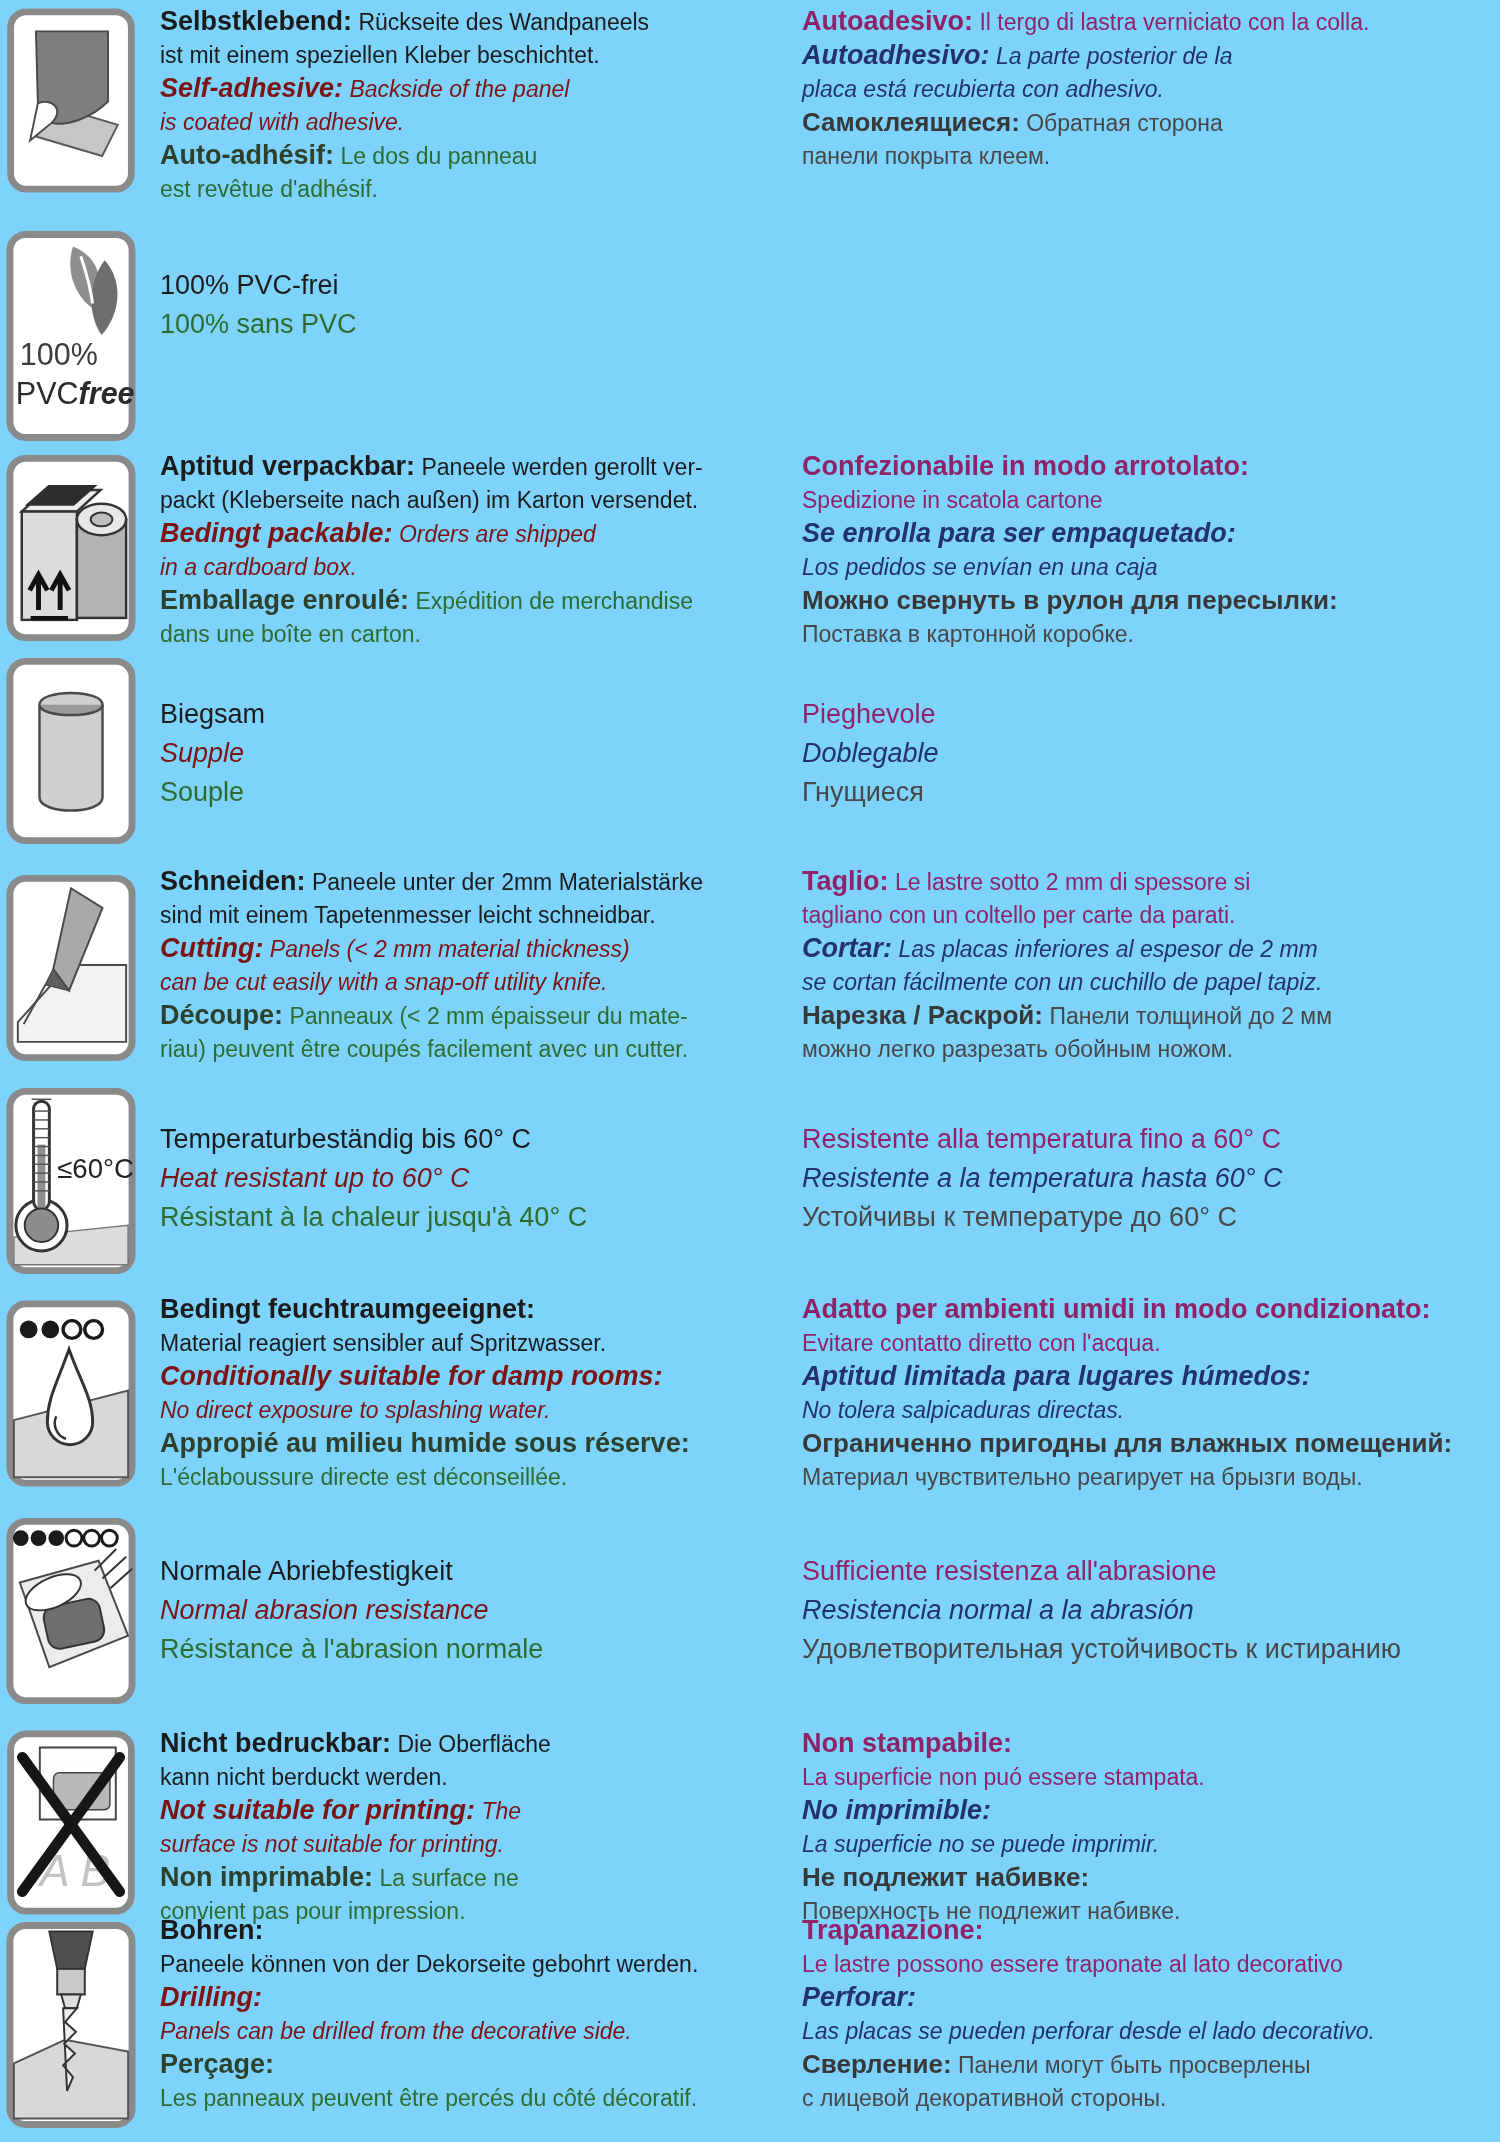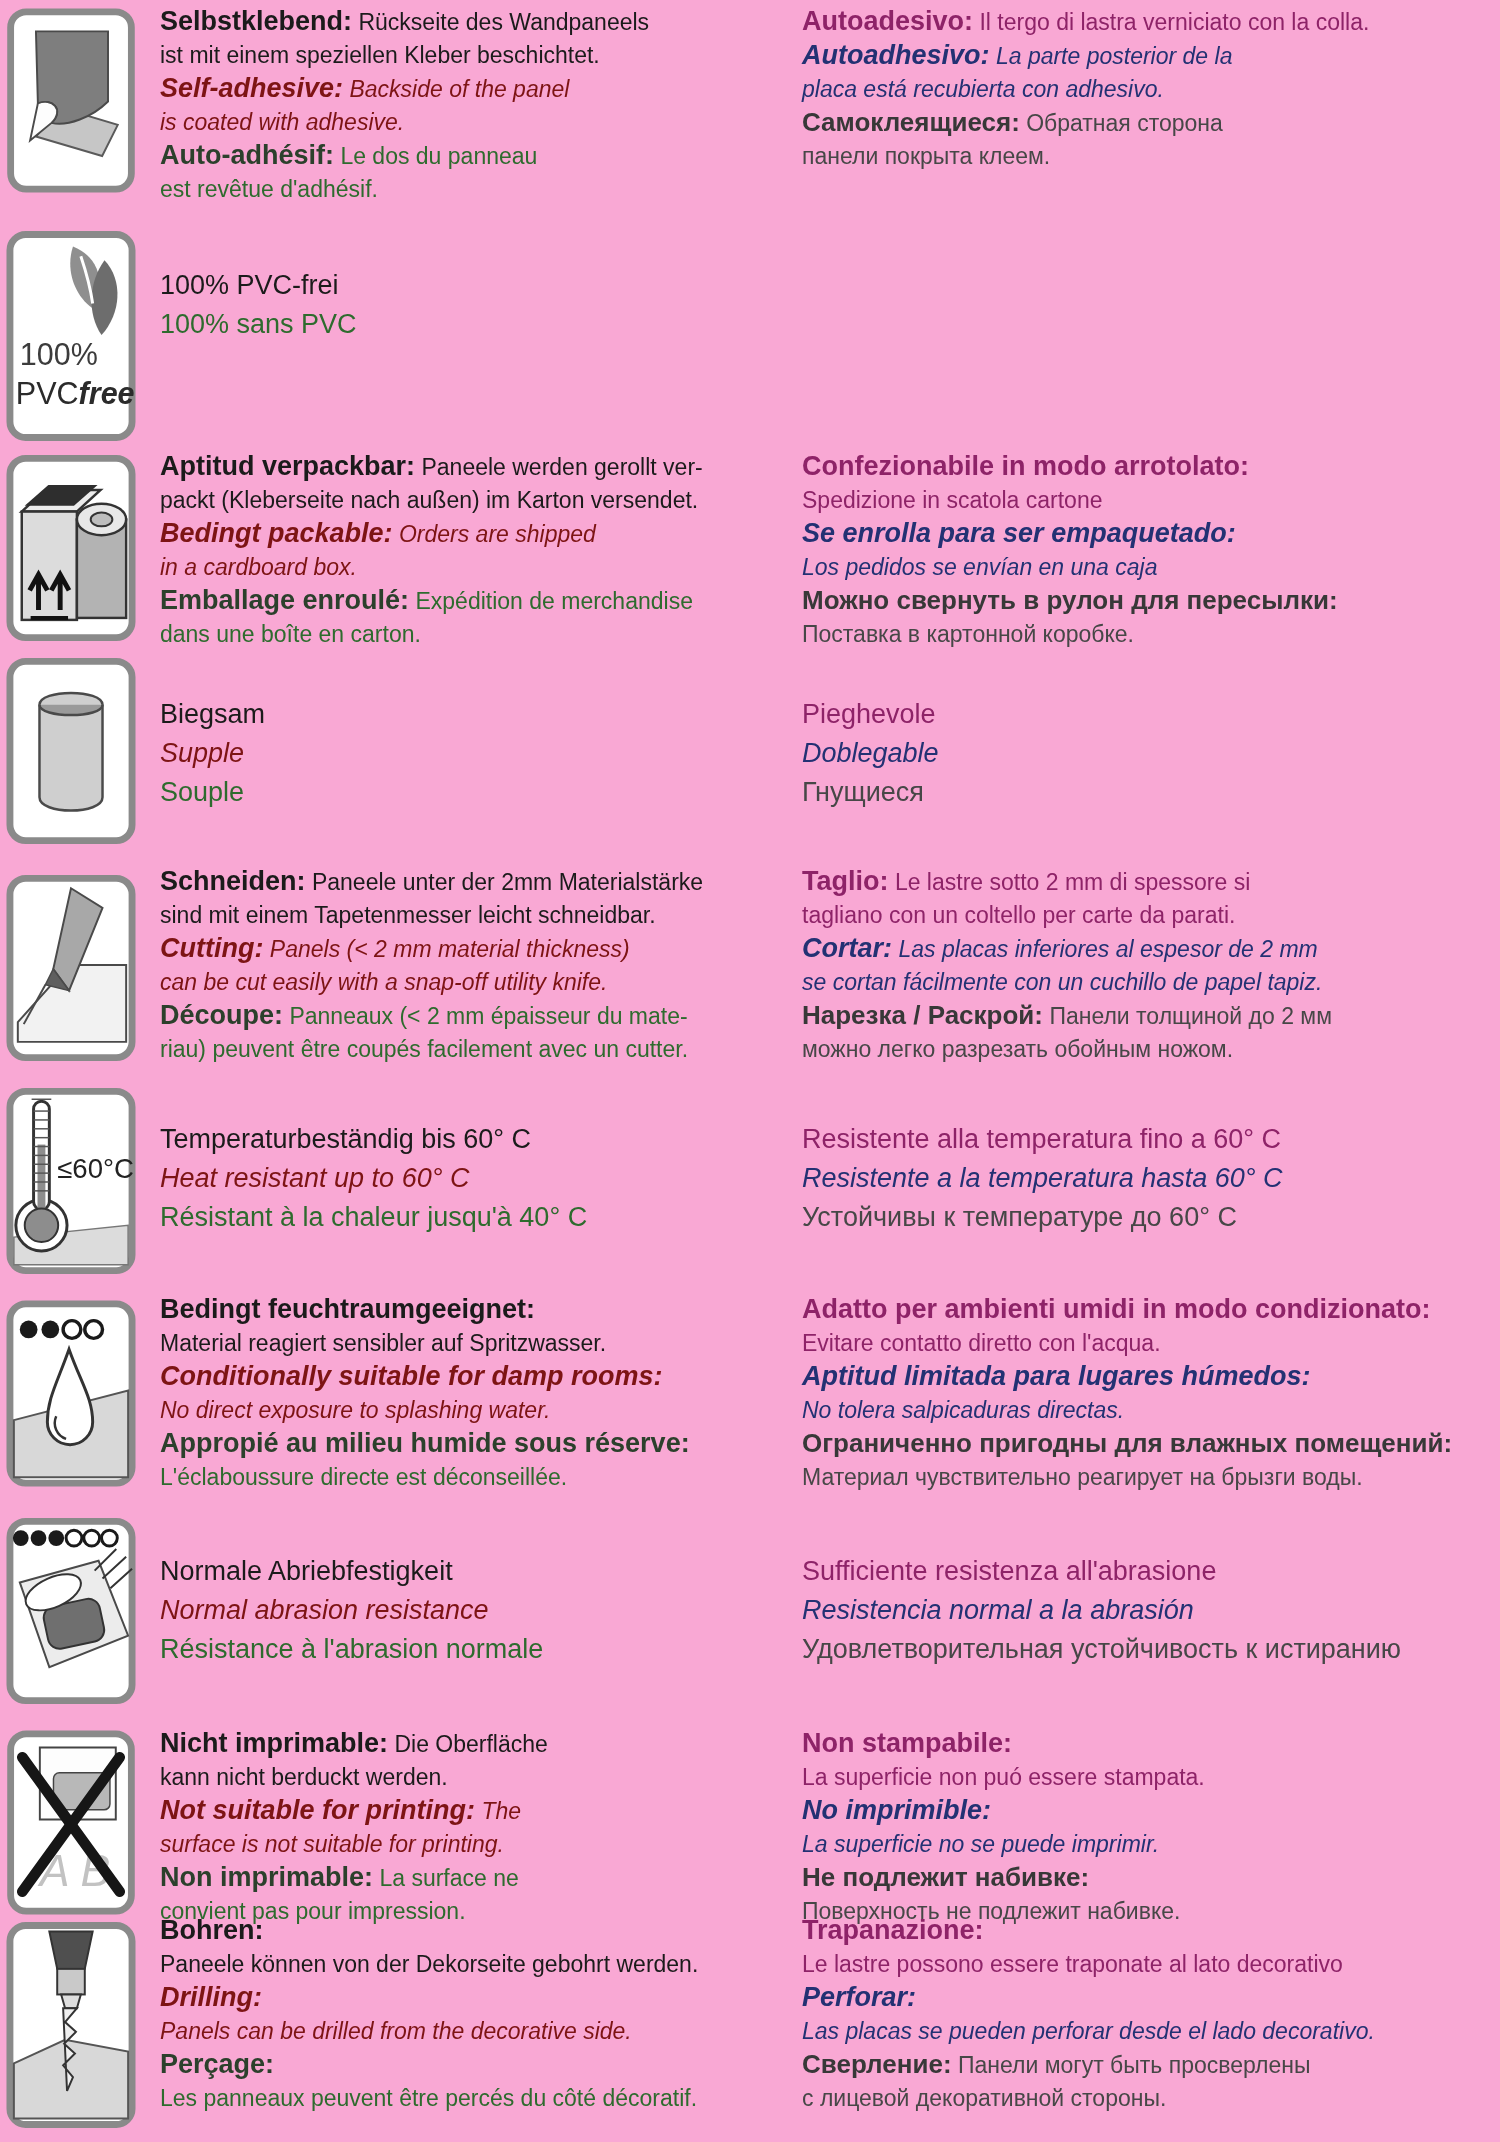--- a/index.html
+++ b/index.html
@@ -1,17 +1,17 @@
 <!DOCTYPE html>
 <html><head>
 <meta charset="utf-8">
 <style>
   html,body{margin:0;padding:0;background:#ffffff;}
   body{width:1500px;height:2142px;font-family:"Liberation Sans",sans-serif;-webkit-font-smoothing:antialiased;}
-  .sheet{position:relative;width:1500px;height:2142px;background:#f9a8d4;overflow:hidden;}
+  .sheet{position:relative;width:1500px;height:2142px;background:#7dd3fc;overflow:hidden;}
   .row{display:flex;align-items:flex-start;}
   .row:nth-child(1){height:220px}
   .row:nth-child(2){height:225px}
   .row:nth-child(3){height:200px}
   .row:nth-child(4){height:215px}
   .row:nth-child(5){height:218px}
   .row:nth-child(6){height:210px}
   .row:nth-child(7){height:220px}
   .row:nth-child(8){height:214px}
   .row:nth-child(9){height:190px}
@@ -254,21 +254,21 @@
         <svg width="130" height="185" viewBox="0 0 132 190" xmlns="http://www.w3.org/2000/svg">
    <rect x="4" y="4" width="124" height="182" rx="16" fill="#ffffff" stroke="#8a8a8a" stroke-width="7"></rect>
    <polygon points="34,18 112,18 112,92 34,92" fill="#fdfdfd" stroke="#444" stroke-width="2"></polygon>
    <rect x="48" y="44" width="58" height="38" rx="6" fill="#b8b8b8" stroke="#444" stroke-width="1.5"></rect>
    <text x="34" y="160" font-size="46" font-style="italic" fill="#c2c2c2">A B</text>
    <line x1="16" y1="28" x2="116" y2="166" stroke="#161616" stroke-width="11" stroke-linecap="round"></line>
    <line x1="116" y1="28" x2="16" y2="166" stroke="#161616" stroke-width="11" stroke-linecap="round"></line>
   </svg>
       </div>
       <div class="text-col left-col">
-        <div class="lang de"><span class="head">Nicht imprimable:</span> <span class="body">Die Oberfläche
+        <div class="lang de"><span class="head">Nicht bedruckbar:</span> <span class="body">Die Oberfläche
 kann nicht berduckt werden.</span></div>
         <div class="lang en"><span class="head">Not suitable for printing:</span> <span class="body">The
 surface is not suitable for printing.</span></div>
         <div class="lang fr"><span class="head">Non imprimable:</span> <span class="body">La surface ne
 convient pas pour impression.</span></div>
       </div>
       <div class="text-col right-col">
         <div class="lang it"><span class="head">Non stampabile:</span><br><span class="body">La superficie non puó essere stampata.</span></div>
         <div class="lang es"><span class="head">No imprimible:</span><br><span class="body">La superficie no se puede imprimir.</span></div>
         <div class="lang ru"><span class="head">Не подлежит набивке:</span><br><span class="body">Поверхность не подлежит набивке.</span></div>

